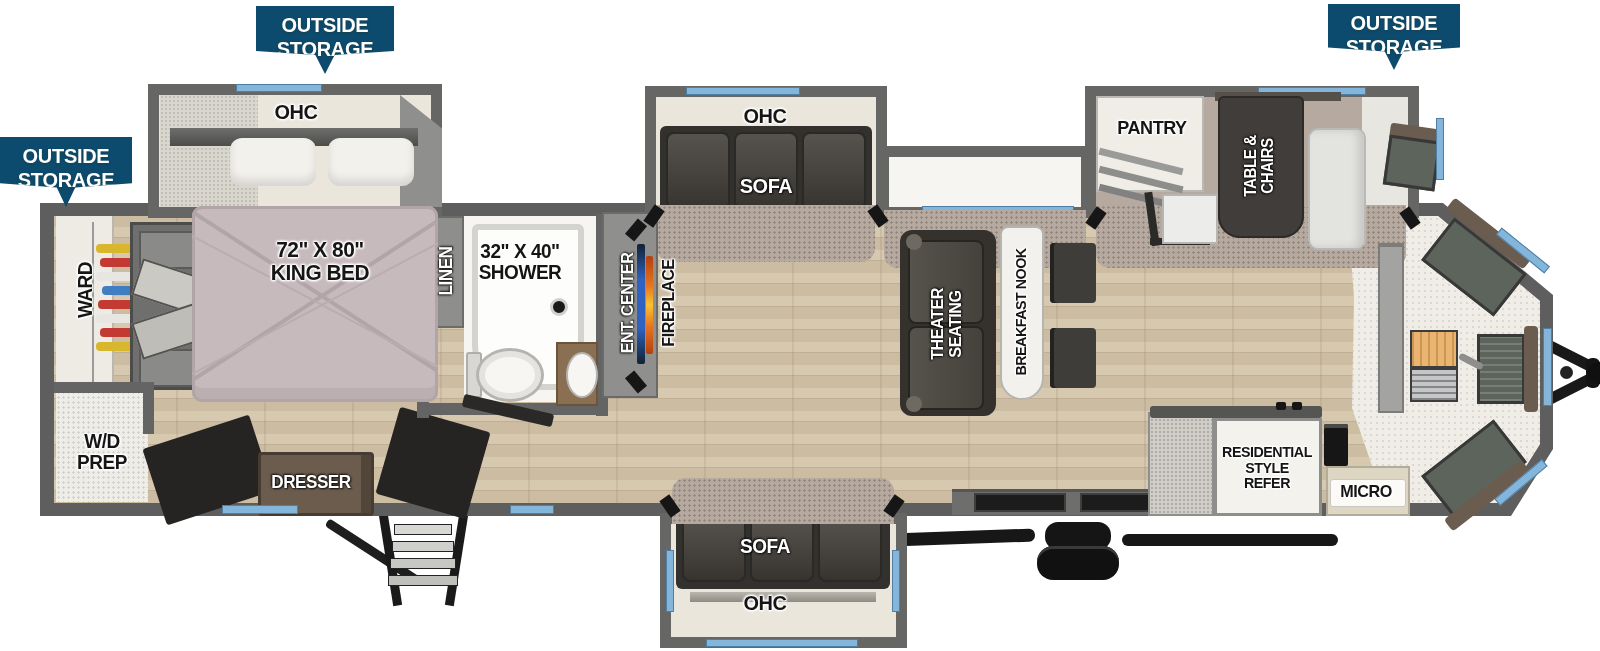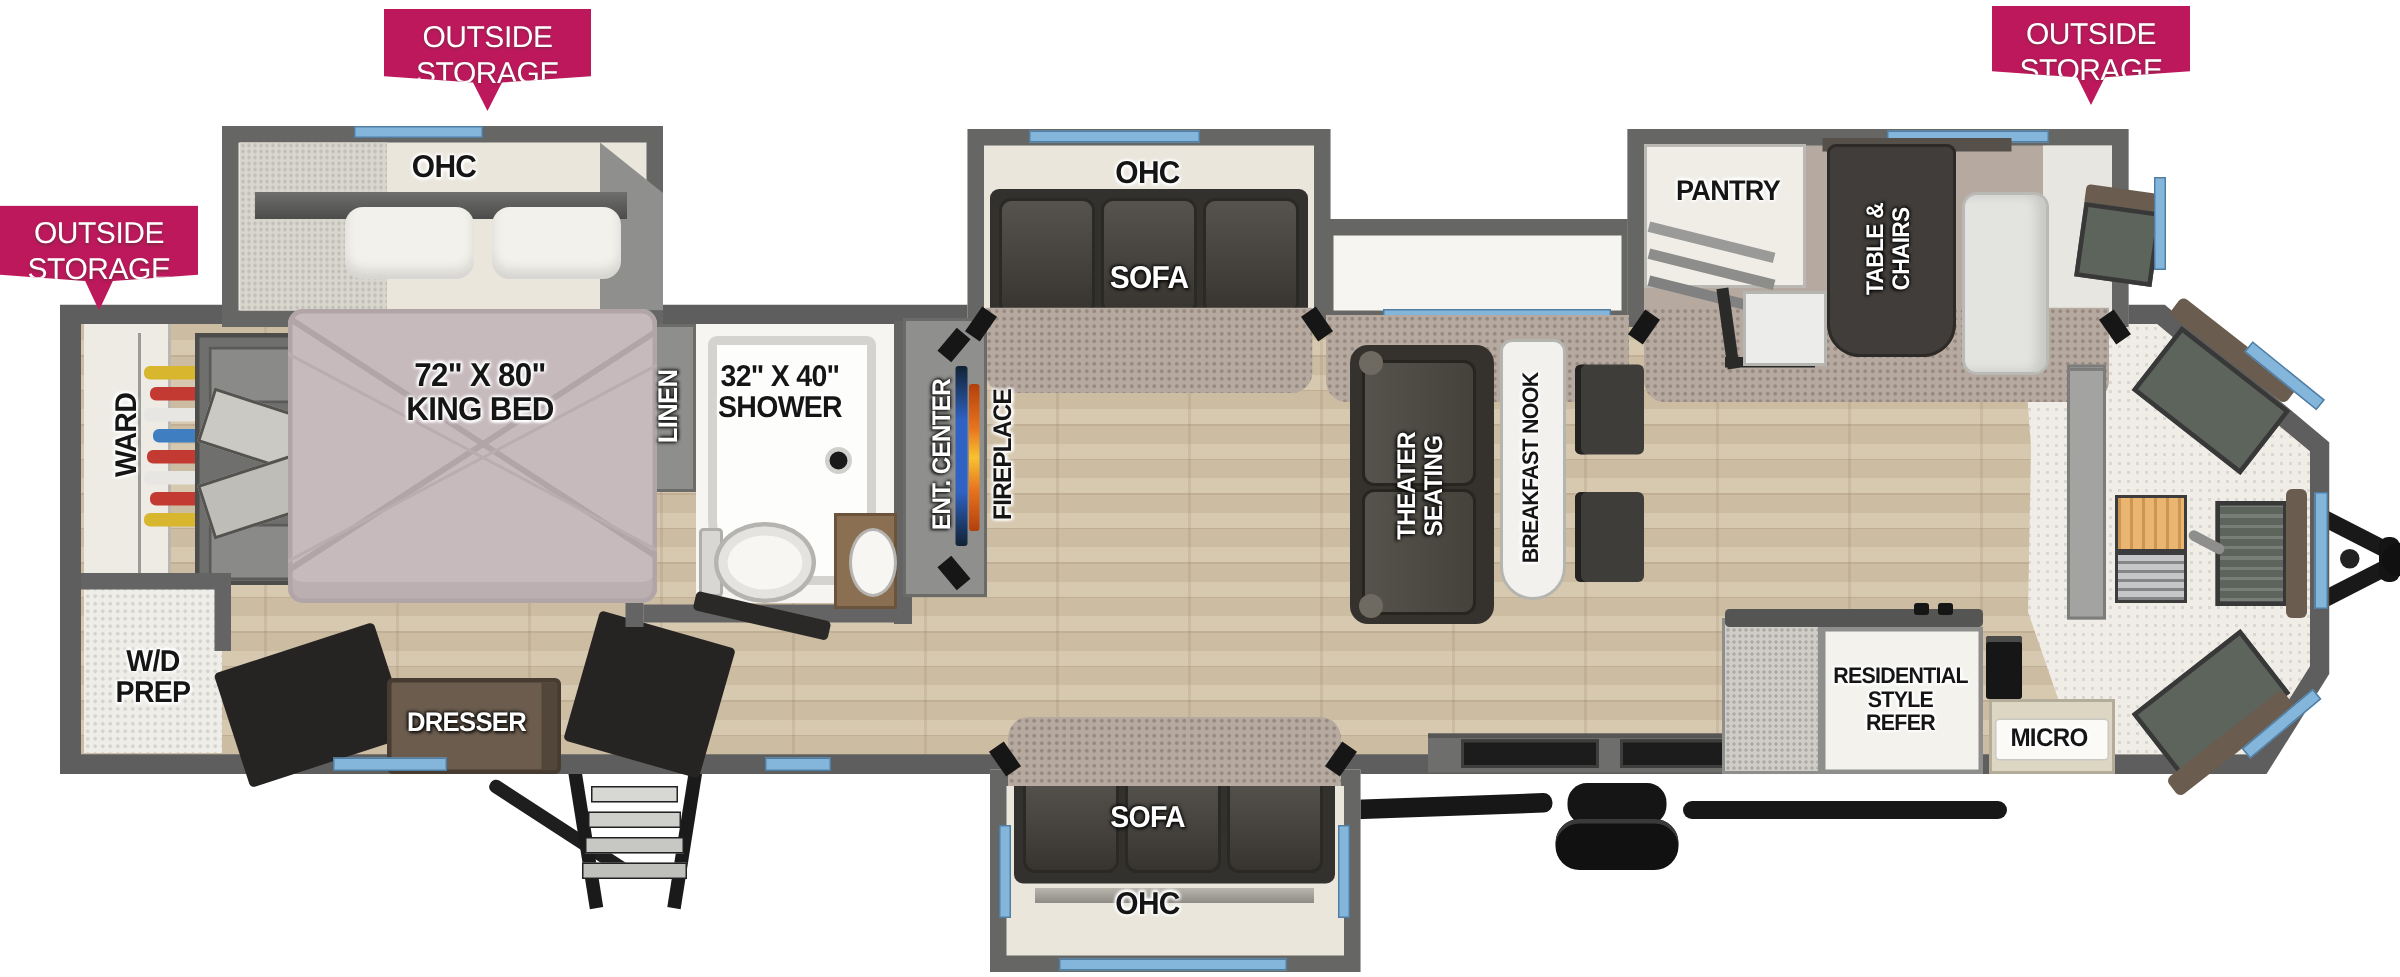--- a/index.html
+++ b/index.html
@@ -22,21 +22,21 @@
   .wall{position:absolute;background:#646464;}
   .win{position:absolute;background:#84b6dc;border:1px solid #517ea3;box-sizing:border-box;}
   .bracket{position:absolute;width:12px;height:20px;background:#161616;}
   
   .lbl{position:absolute;font-weight:700;color:#151515;text-align:center;white-space:pre-line;
        line-height:1.04;letter-spacing:-.5px;
        text-shadow:-1px -1px 2px #fff,1px -1px 2px #fff,-1px 1px 2px #fff,1px 1px 2px #fff,0 0 4px #fff;
        transform:translate(-50%,-50%) scaleX(.95);z-index:9;}
   .lbl.v{transform:translate(-50%,-50%) rotate(-90deg) scaleX(.95);}
   .lbl.w{color:#fff;text-shadow:-1px -1px 2px rgba(0,0,0,.75),1px 1px 2px rgba(0,0,0,.75),0 0 3px rgba(0,0,0,.6);}
-  .banner{position:absolute;background:#be185d;color:#fff;font-weight:400;text-align:center;
+  .banner{position:absolute;background:#0c4a6e;color:#fff;font-weight:700;text-align:center;
      white-space:pre-line;line-height:1.18;z-index:10;font-size:20px;letter-spacing:-.3px;
      text-shadow:0 1px 2px rgba(40,60,30,.45);
      clip-path:polygon(0 0,100% 0,100% 66%,57% 72%,50% 100%,43% 72%,0 66%);
      display:flex;justify-content:center;padding-top:8px;box-sizing:border-box;}
   
   .dark{background:#3a3835;}
   .cushion{position:absolute;background:linear-gradient(180deg,#56534e,#44413d 60%,#37342f);
            border:2px solid #2b2926;border-radius:8px;box-sizing:border-box;}
   .whitebox{position:absolute;background:#f4f3ef;border:2px solid #b9b8b2;box-sizing:border-box;}
 </style>

